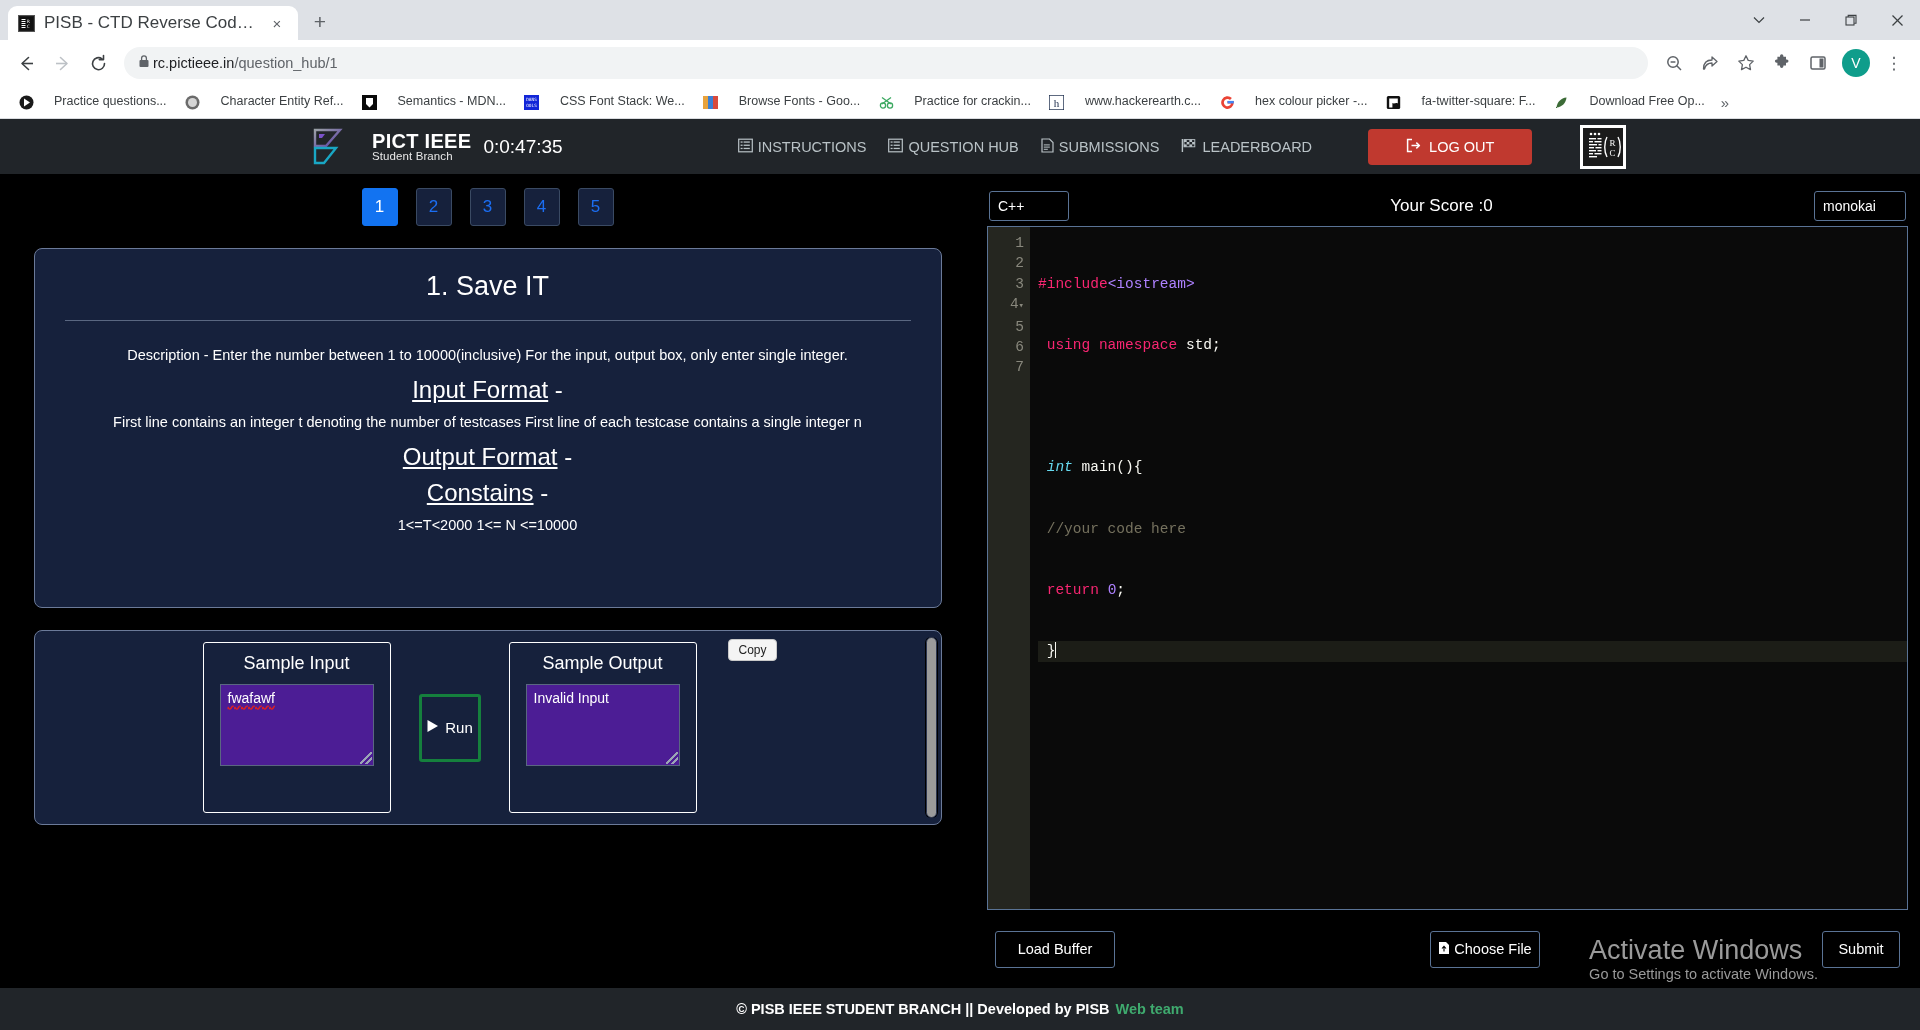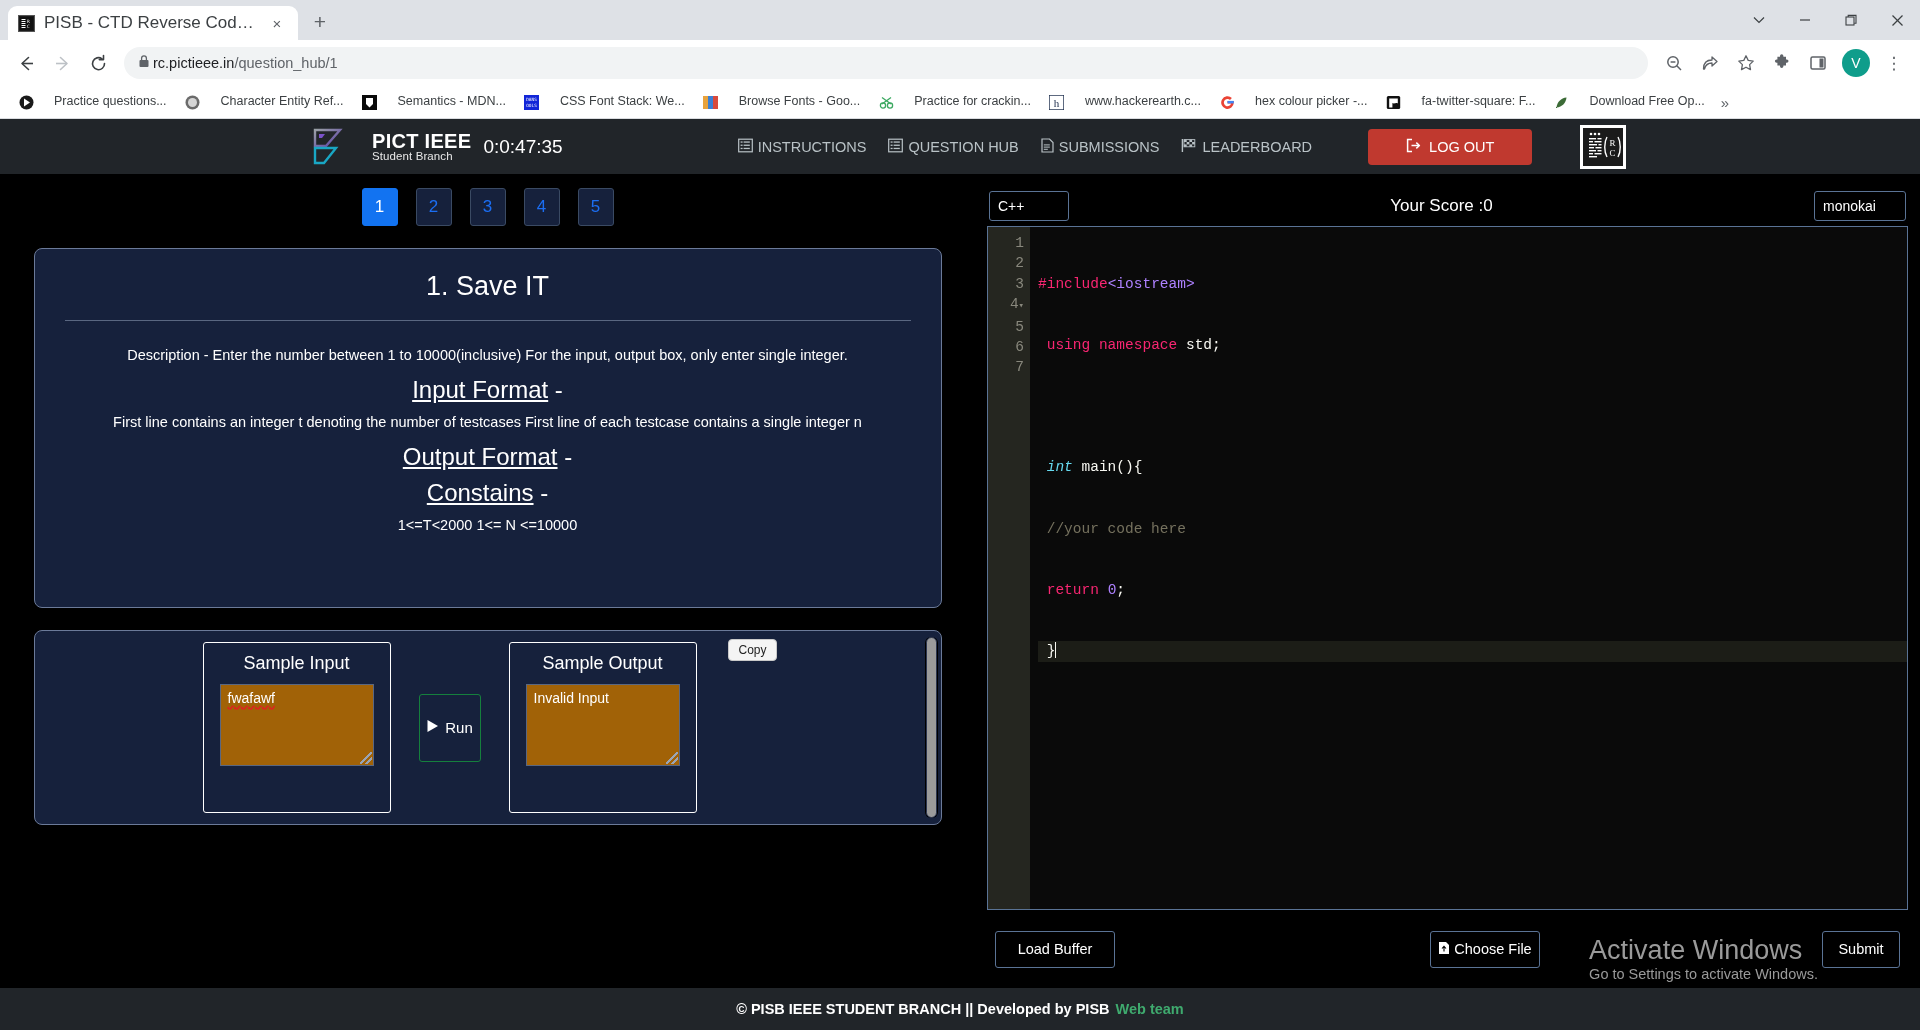--- a/index.html
+++ b/index.html
@@ -185,37 +185,37 @@
     height: 195px; display: flex; align-items: center;
     position: relative; padding-right: 18px;
   }
   .sbox {
     border: 1px solid #fff; border-radius: 3px;
     width: 188px; height: 171px; padding: 10px 12px;
     display: flex; flex-direction: column; align-items: center;
   }
   .sbox-title { font-size: 18px; color: #fff; margin-bottom: 10px; }
   .sarea-txt {
-    width: 154px; height: 82px; background: #a16207;
+    width: 154px; height: 82px; background: #4c1d95;
     border: 1px solid #5a6781; color: #fff; font-size: 14px;
     padding: 5px 7px; position: relative; overflow: hidden;
   }
   .squiggle {
     text-decoration: underline wavy #e02020;
     text-underline-offset: 2px;
   }
   .resize-grip {
     position: absolute; right: 1px; bottom: 1px;
     width: 12px; height: 12px;
     background:
       linear-gradient(135deg, transparent 45%, #9aa4b5 45%, #9aa4b5 55%, transparent 55%),
       linear-gradient(135deg, transparent 70%, #9aa4b5 70%, #9aa4b5 80%, transparent 80%);
   }
   .run-btn {
-    width: 62px; height: 68px; border: 1px solid #15803d;
+    width: 62px; height: 68px; border: 3px solid #15803d;
     background: transparent; color: #fff; font-size: 15px;
     display: flex; align-items: center; justify-content: center;
     gap: 6px; border-radius: 3px; font-family: inherit;
   }
   .copy-tip {
     position: absolute; background: #f4f4f4; color: #222;
     font-size: 12px; padding: 3px 9px; border-radius: 4px;
     right: 164px; top: 8px; border: 1px solid #c9c9c9;
   }
   .scroll-track {

